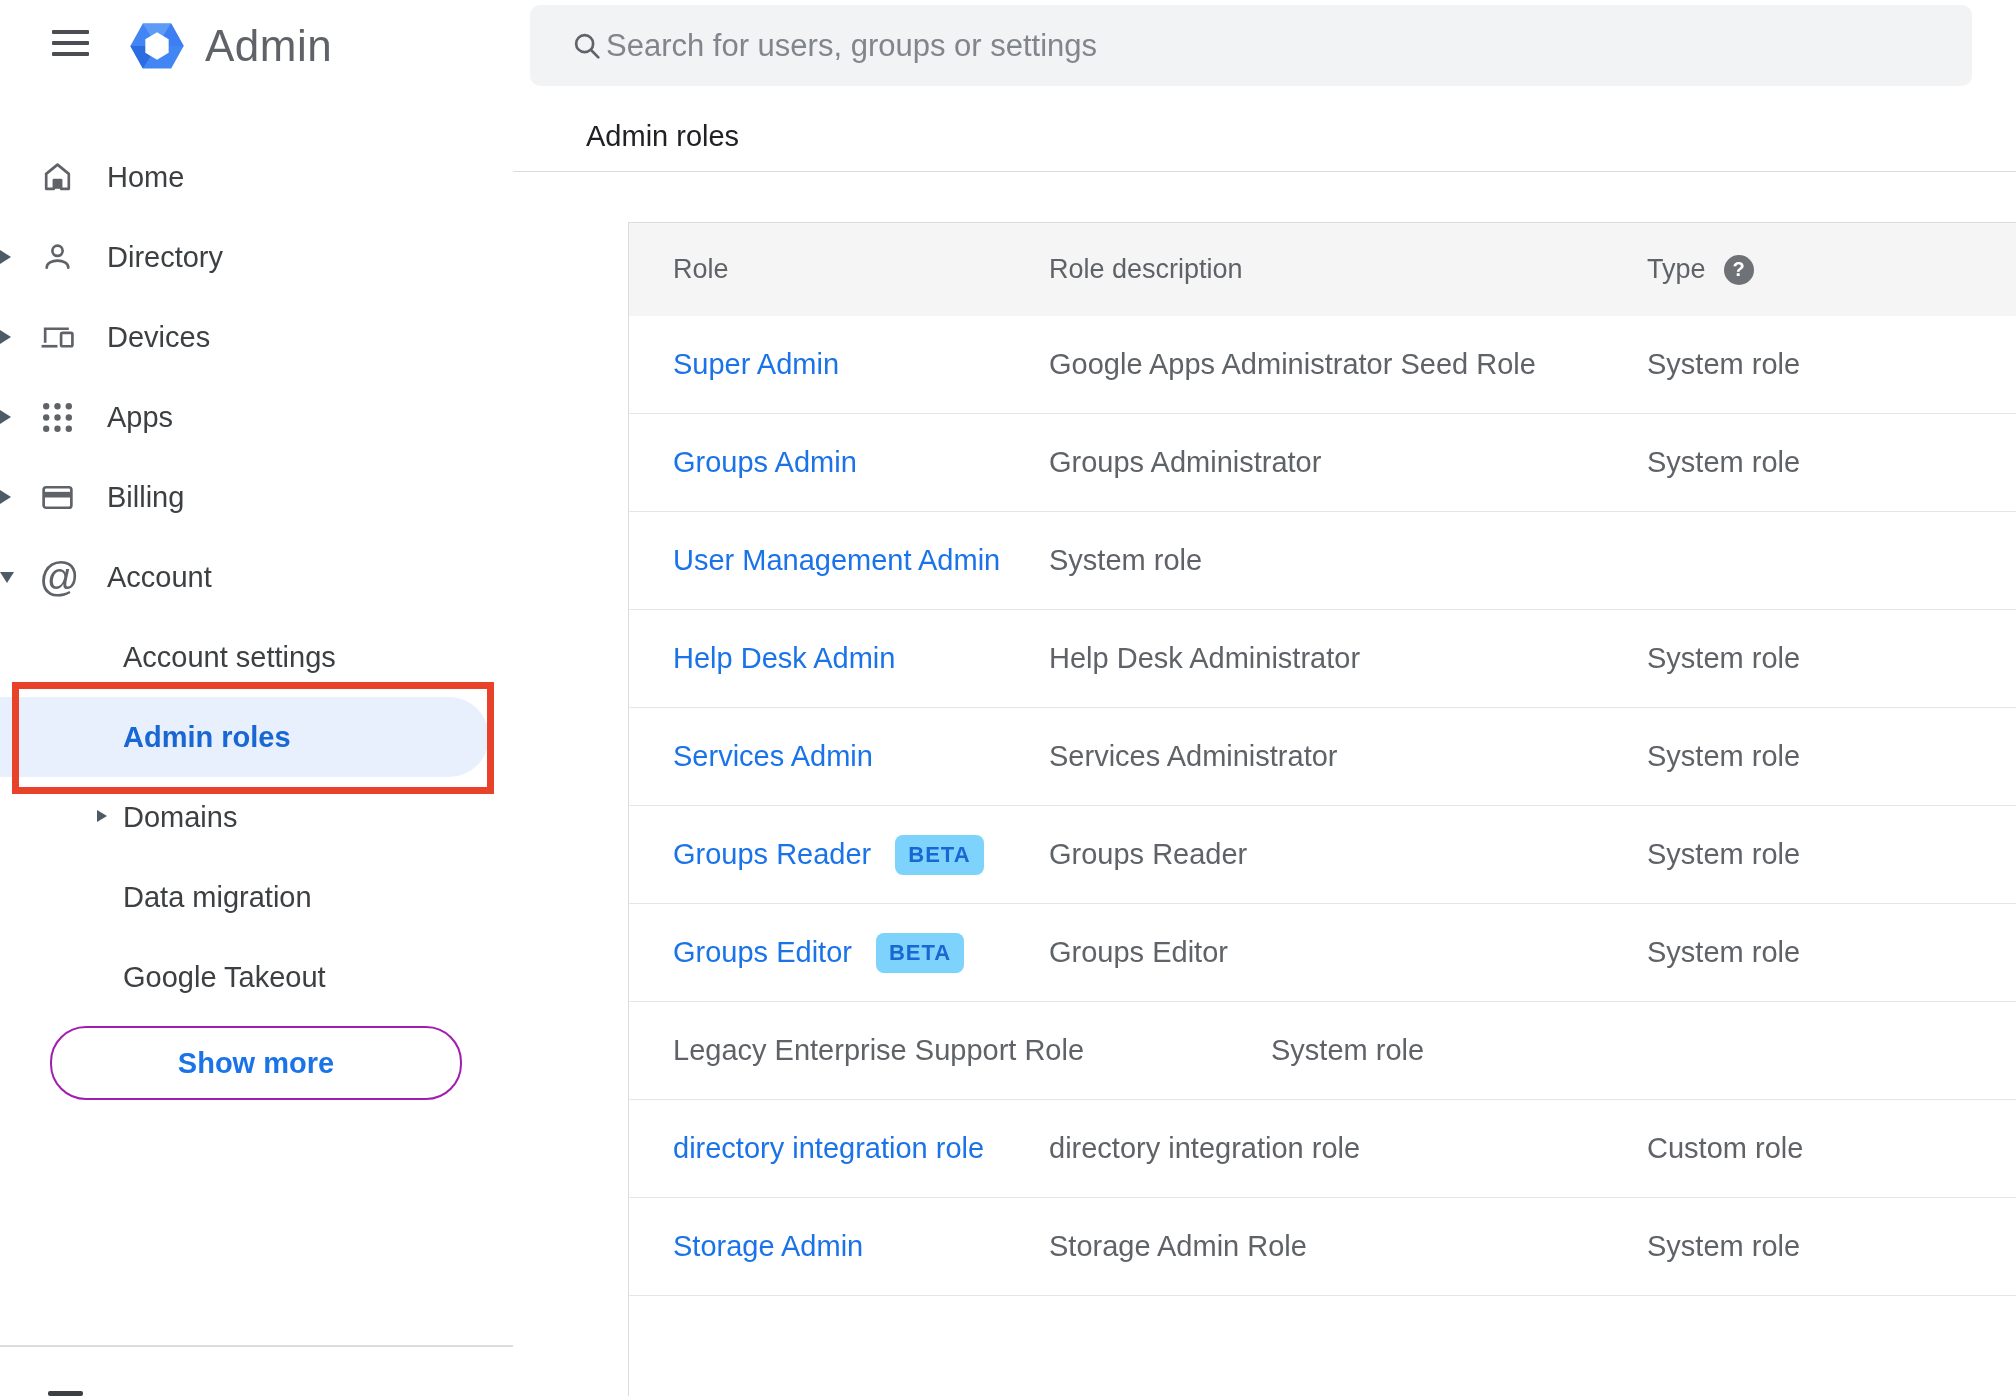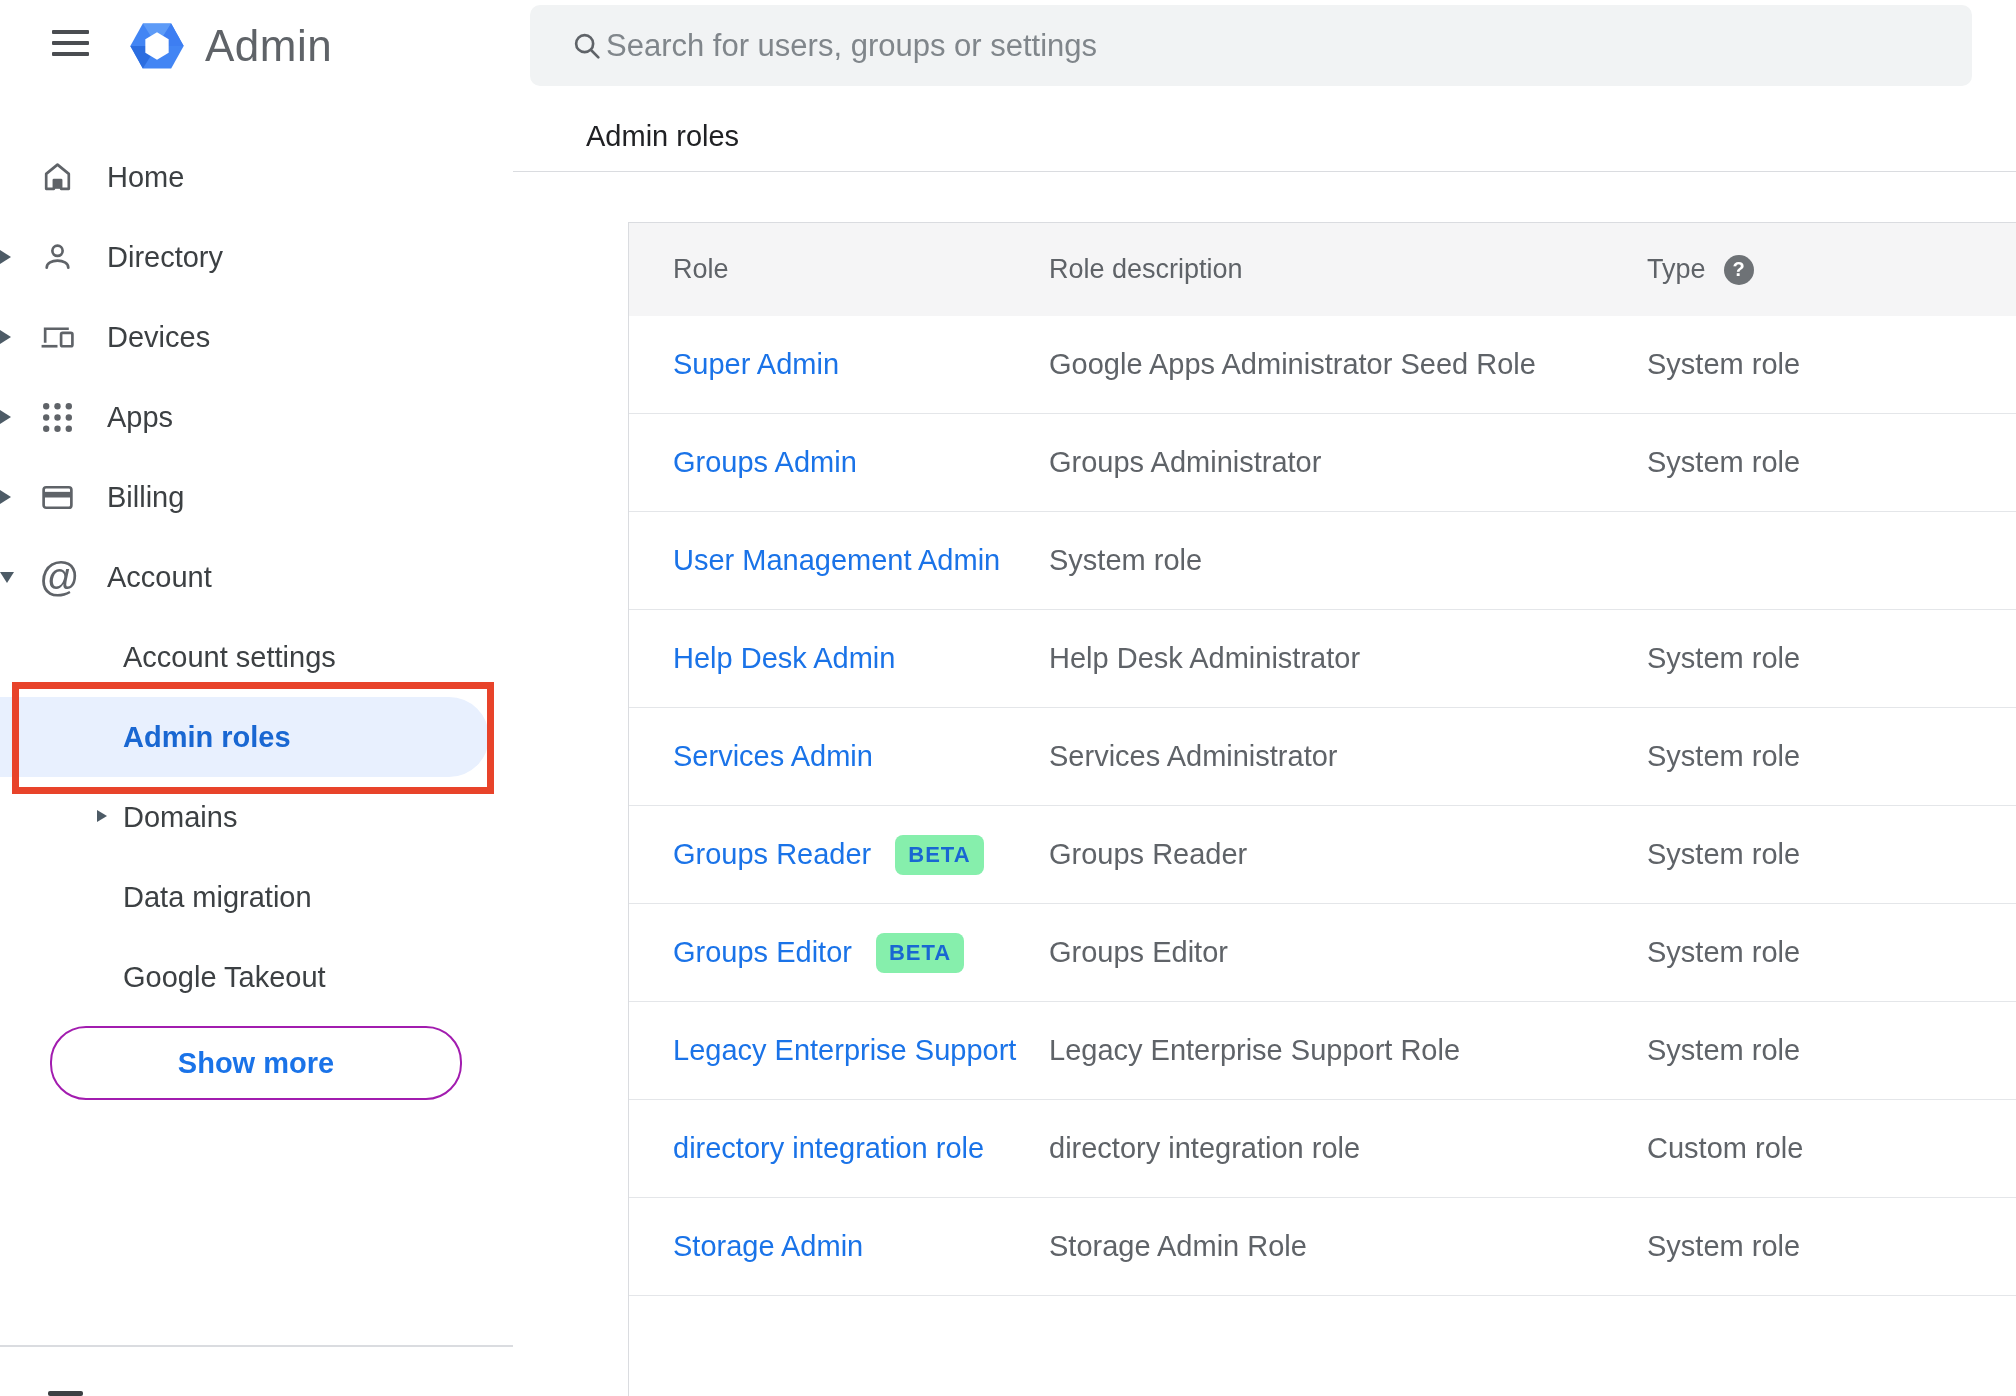--- a/index.html
+++ b/index.html
@@ -45,21 +45,21 @@
   .card-head{height:114px;display:flex;align-items:center;padding-left:52px;}
   .roles-title{font-size:34px;font-weight:bold;color:#202124;}
   .create-link{font-size:31px;color:#1a73e8;margin-left:70px;cursor:pointer;text-decoration:none;}
   .thead{height:93px;background:#f5f5f6;display:flex;align-items:center;padding-left:44px;font-size:27px;color:#5f6368;}
   .c1{width:376px;flex:0 0 auto;display:flex;align-items:center;}
   .c2{width:598px;flex:0 0 auto;}
   .c3{flex:1;display:flex;align-items:center;}
   .help-icon{display:inline-flex;align-items:center;justify-content:center;width:30px;height:30px;border-radius:50%;background:#6e7276;color:#fff;font-size:20px;font-weight:bold;margin-left:18px;cursor:pointer;}
   .trow{height:97px;border-bottom:1px solid #e4e6e9;display:flex;align-items:center;padding-left:44px;font-size:29px;color:#5f6368;}
   .rlink{color:#1a73e8;cursor:pointer;text-decoration:none;}
-  .beta{margin-left:24px;padding:7px 13px;border-radius:8px;background:#86efac;color:#1967d2;font-size:22px;font-weight:bold;letter-spacing:1px;}
+  .beta{margin-left:24px;padding:7px 13px;border-radius:8px;background:#7dd3fc;color:#1967d2;font-size:22px;font-weight:bold;letter-spacing:1px;}
 </style>
 </head>
 <body>
 
 <div id="stage">
 
   <div class="sidebar">
 
     <div class="hamburger">
         <i></i>
@@ -268,23 +268,20 @@
     <div class="trow">
       <div class="c1">
         <a class="rlink">Groups Editor</a>
         <span class="beta">BETA</span>
       </div>
       <div class="c2">Groups Editor</div>
       <div class="c3">System role</div>
     </div>
 
     <div class="trow">
-      <div class="c1">
-          <a class="rlink">Legacy Enterprise Support</a>
-        </div>
       <div class="c2">Legacy Enterprise Support Role</div>
       <div class="c3">System role</div>
     </div>
 
     <div class="trow">
       <div class="c1">
           <a class="rlink">directory integration role</a>
         </div>
       <div class="c2">directory integration role</div>
       <div class="c3">Custom role</div>

